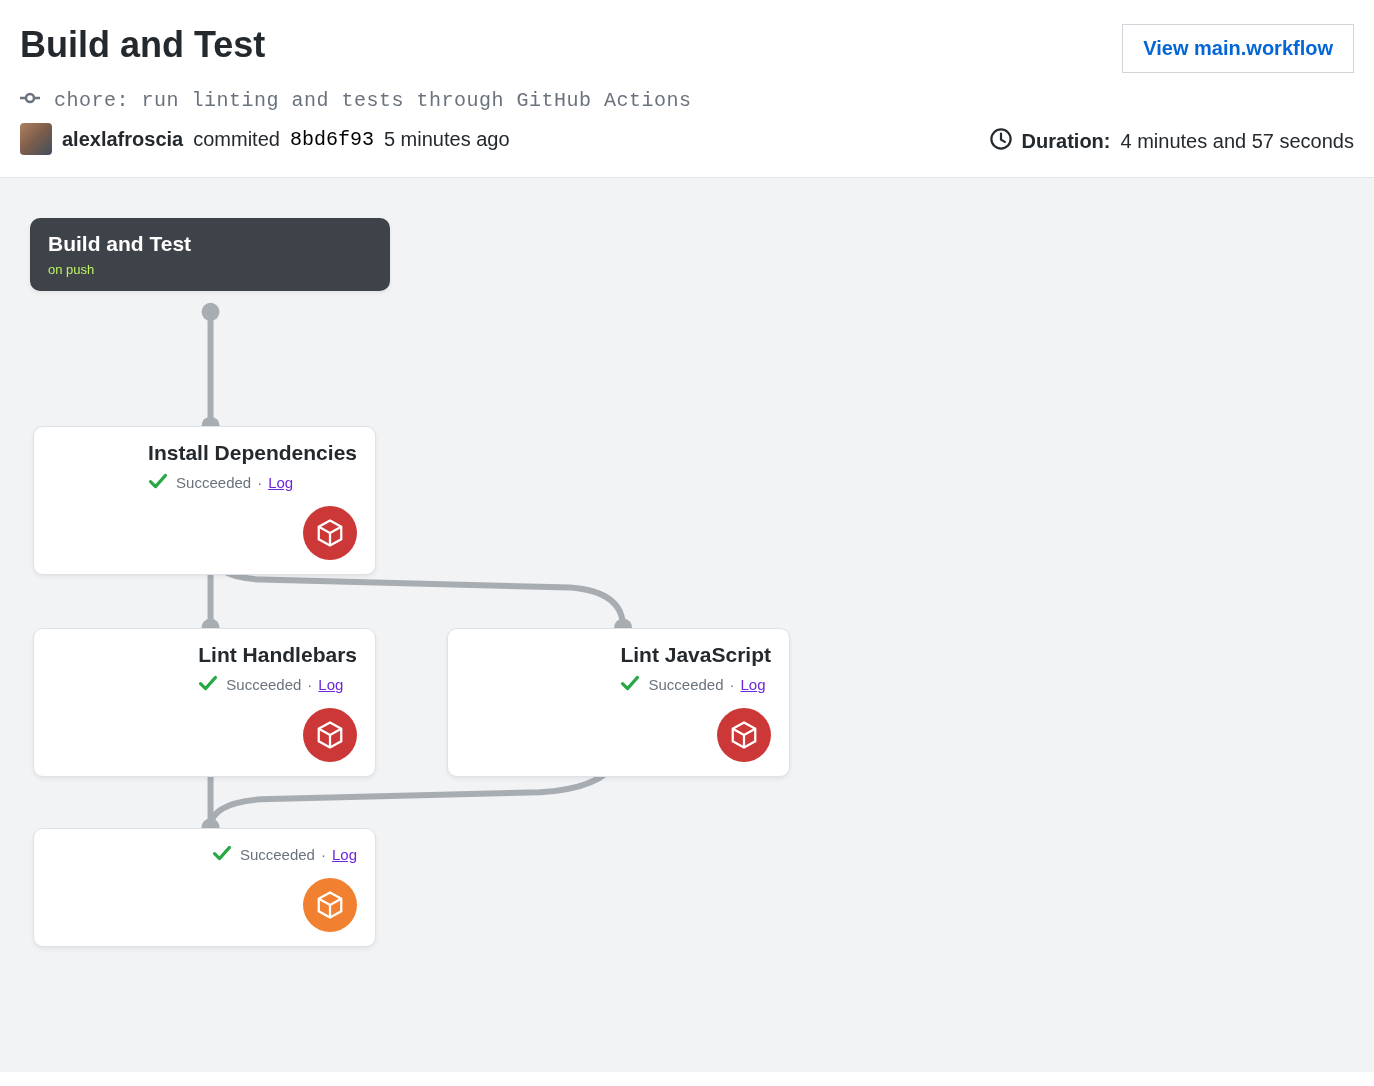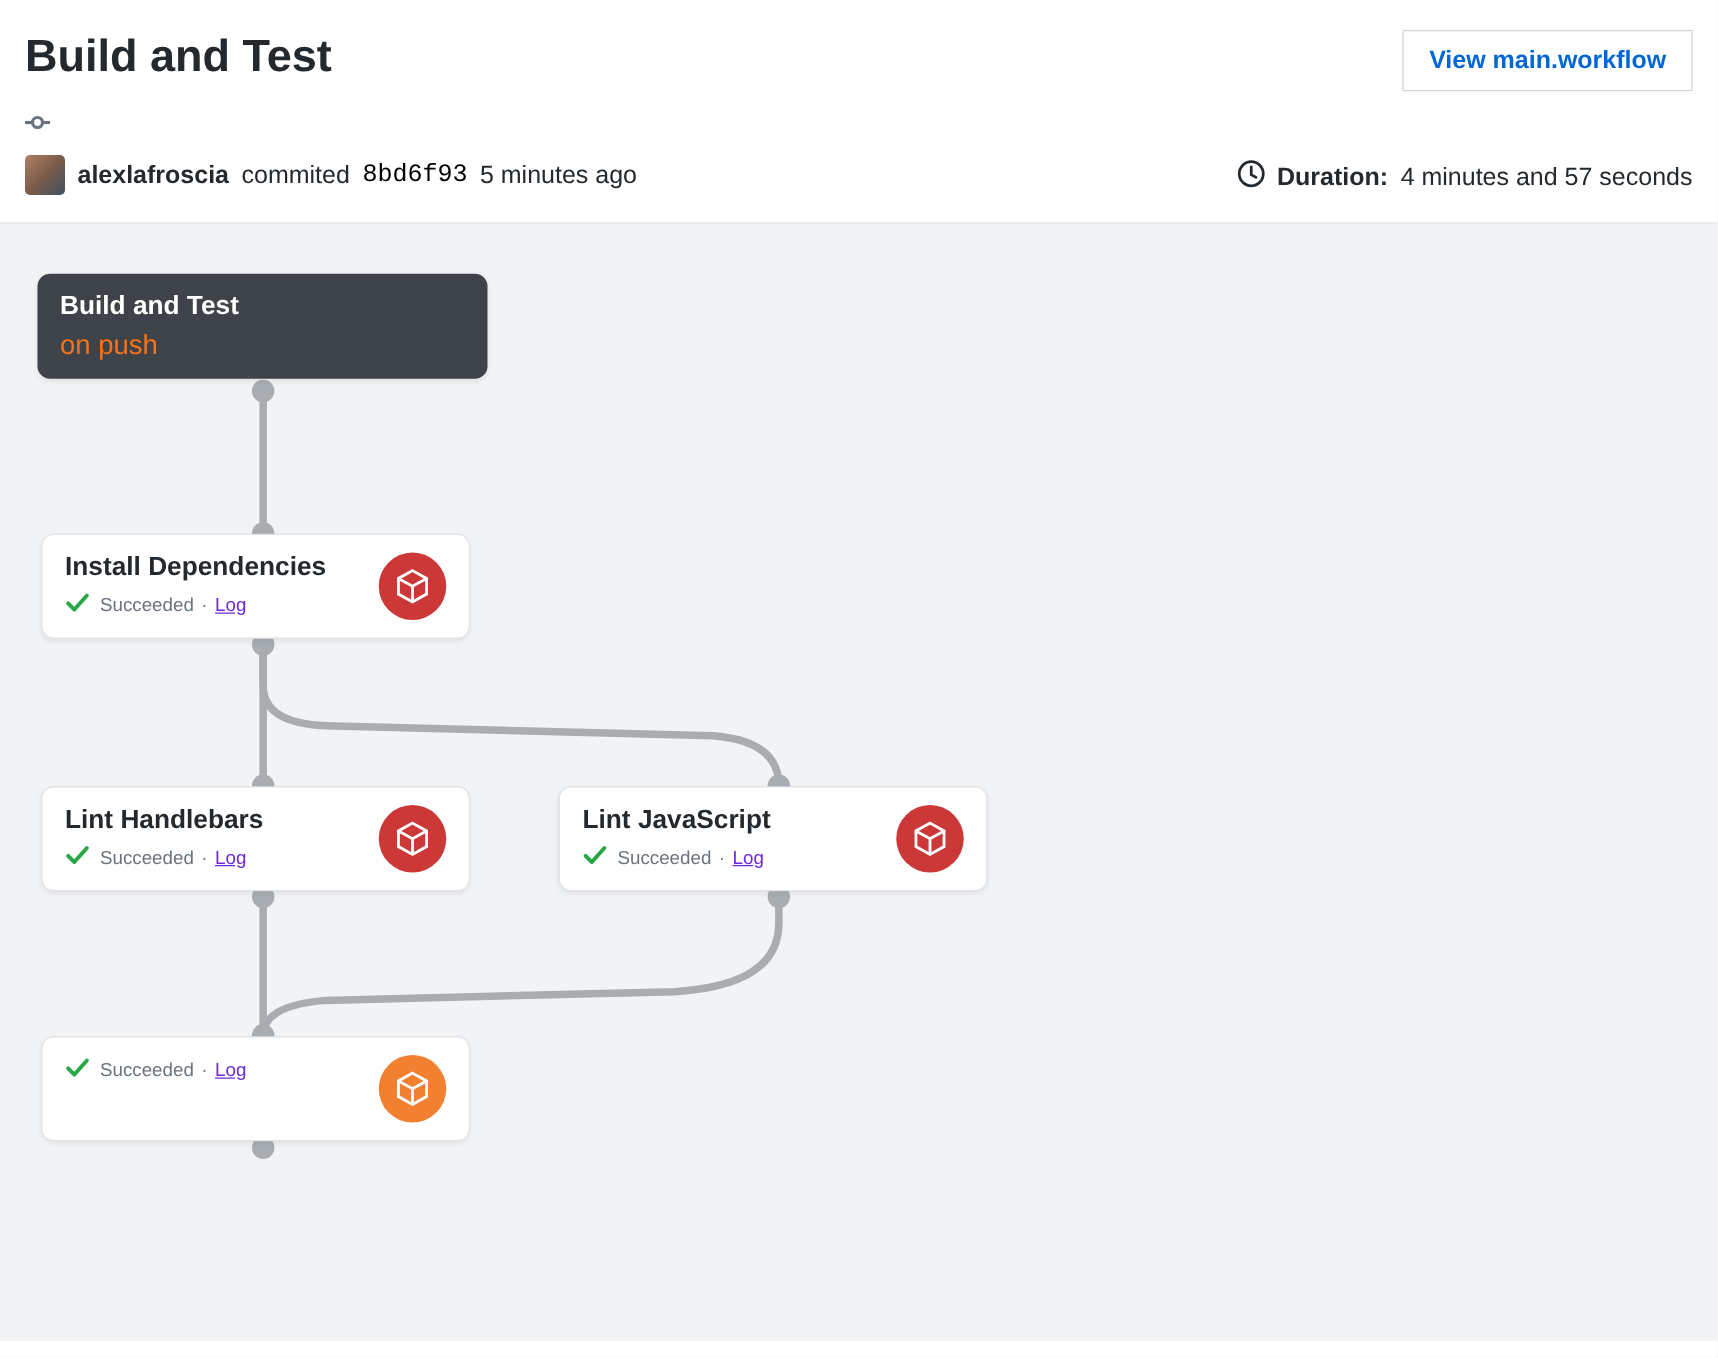--- a/index.html
+++ b/index.html
@@ -89,27 +89,28 @@
     box-shadow: 0 2px 4px rgba(27,31,35,.07);
     padding: 14px 18px;
   }
   .node-entry {
     background: #3d4348;
     color: #fff;
     border: none;
     width: 360px;
   }
   .node-entry .ntitle { font-size: 21px; font-weight: 700; margin-bottom: 6px; }
-  .node-entry .nsub { font-size: 22px; color: #f97316; }
+  .node-entry .nsub { font-size: 13px; color: #bef264; }
   .node-action {
     width: 343px;
     display: flex;
-    align-items: flex-start;
+    align-items: flex-end;
     justify-content: space-between;
     gap: 12px;
+    flex-direction: column;
   }
   .node-action .left { flex: 1; }
   .ntitle-a { font-size: 21px; font-weight: 700; color: #24292e; margin-bottom: 6px; }
   .nstatus-line { display: flex; align-items: center; font-size: 15px; color: #6a737d; }
   .nstatus-line .check { color: #28a745; margin-right: 8px; }
   .nstatus-line .dot { margin: 0 6px; }
   .nstatus-line .log { color: #6d28d9; }
   .icon-circle {
     width: 54px; height: 54px; border-radius: 50%;
     display: flex; align-items: center; justify-content: center;
@@ -130,20 +131,21 @@
 
   <div class="commit-line">
     <span class="commit-icon">
       <svg width="20" height="20" viewBox="0 0 16 16">
           <path fill="currentColor" d="M10.86 7c.45-1.72 2-3 3.86-3 0 0 .28 0 .28 0v2h-.28C13.21 6 12 7.21 12 8.72V9h2v2h-2v.28C12 12.79 13.21 14 14.72 14H15v2h-.28c-1.86 0-3.41-1.28-3.86-3H5.14c-.45 1.72-2 3-3.86 3H1v-2h.28C2.79 14 4 12.79 4 11.28V11H2V9h2v-.28C4 7.21 2.79 6 1.28 6H1V4h.28c1.86 0 3.41 1.28 3.86 3h5.72z" style="display:none"></path>
         <circle cx="8" cy="8" r="3.2" fill="none" stroke="currentColor" stroke-width="2"></circle>
         <line x1="0" y1="8" x2="4.8" y2="8" stroke="currentColor" stroke-width="2"></line>
         <line x1="11.2" y1="8" x2="16" y2="8" stroke="currentColor" stroke-width="2"></line>
       </svg>
     </span>
+    <span class="commit-msg">chore: run linting and tests through GitHub Actions</span>
   </div>
 
   <div class="commit-meta">
     <div class="commit-author-area">
       <div class="avatar"></div>
       <span class="author">alexlafroscia</span>
       <span>commited</span>
       <span class="sha">8bd6f93</span>
       <span>5 minutes ago</span>
     </div>

